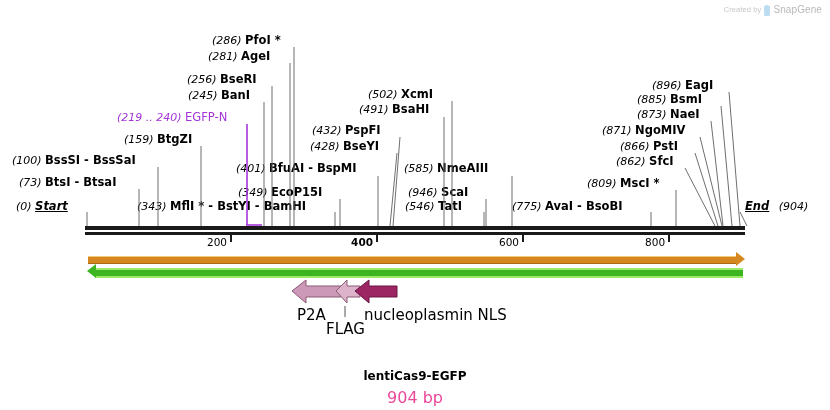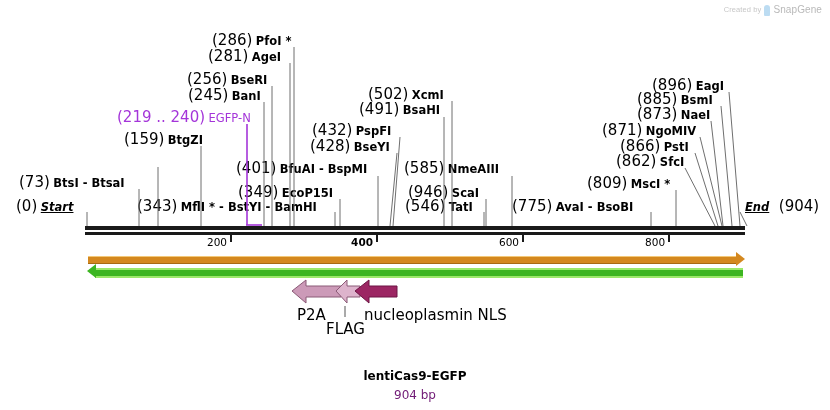--- a/index.html
+++ b/index.html
@@ -31,21 +31,21 @@
   
   .labels{position:absolute;left:0;top:0;width:830px;height:220px;}
   .lbl{
     position:absolute;
     white-space:nowrap;
     font-family:"DejaVu Sans","Liberation Sans",sans-serif;
     font-size:11px;
     color:#000;
     line-height:12px;
   }
-  .lbl .pos{font-weight:400;font-size:15px;color:#000;}
+  .lbl .pos{font-weight:400;font-size:11px;color:#000;font-style:italic;}
   .lbl .nm{font-weight:bold;font-size:11.5px;color:#000;}
   .lbl.purple .pos,.lbl.purple .nm{color:#a435d9;font-weight:400;}
   .lbl.purple .nm{font-weight:400;}
   .lbl.term .nm{font-style:italic;font-weight:bold;text-decoration:underline;}
 
   
   .backbone{position:absolute;left:85px;top:226px;width:660px;height:4px;background:#1a1a1a;}
   .backbone2{position:absolute;left:85px;top:232px;width:660px;height:3px;background:#1a1a1a;}
   .ruler-tick{position:absolute;width:2px;height:7px;background:#1a1a1a;top:235px;}
   .ruler-num{
@@ -69,21 +69,21 @@
   }
 
   
   .title{
     position:absolute;left:0;width:830px;text-align:center;
     font-weight:bold;font-size:12px;color:#000;top:369px;
     font-family:"DejaVu Sans","Liberation Sans",sans-serif;
   }
   .subtitle{
     position:absolute;left:0;width:830px;text-align:center;
-    font-size:12px;color:#701a75;top:388px;
+    font-size:16px;color:#ec4899;top:388px;
     font-family:"DejaVu Sans","Liberation Sans",sans-serif;
   }
 </style>
 </head>
 <body>
 
 <div id="map">
 
   <div class="watermark">
     <span>Created by</span>
@@ -109,20 +109,24 @@
       <span class="pos">(245)</span>
       <span class="nm">BanI</span>
     </div>
     <div class="lbl purple" style="left:117px;top:111px;">
       <span class="pos">(219 .. 240)</span>
       <span class="nm">EGFP-N</span>
     </div>
     <div class="lbl" style="left:124px;top:133px;">
       <span class="pos">(159)</span>
       <span class="nm">BtgZI</span>
+    </div>
+    <div class="lbl" style="left:12px;top:154px;">
+      <span class="pos">(100)</span>
+      <span class="nm">BssSI - BssSaI</span>
     </div>
     <div class="lbl" style="left:19px;top:176px;">
       <span class="pos">(73)</span>
       <span class="nm">BtsI - BtsaI</span>
     </div>
     <div class="lbl term" style="left:16px;top:200px;">
       <span class="pos">(0)</span>
       <span class="nm">Start</span>
     </div>
 

